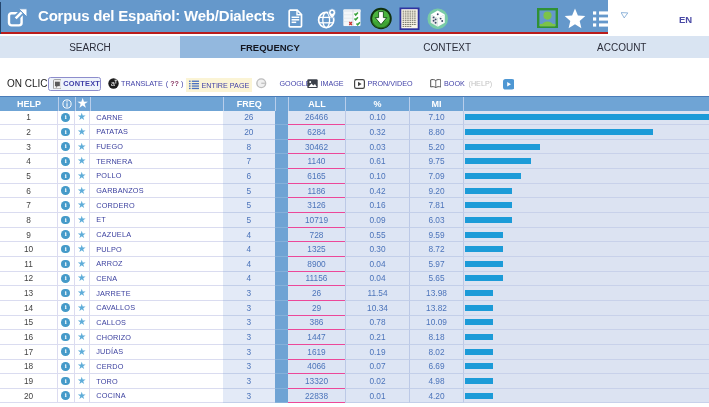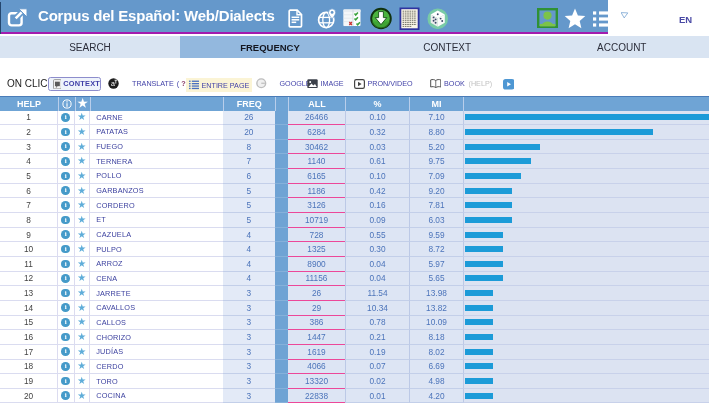--- a/index.html
+++ b/index.html
@@ -1,17 +1,17 @@
 <!DOCTYPE html>
 <html><head><meta charset="utf-8"><style>
 *{margin:0;padding:0;box-sizing:border-box}
 html,body{width:709px;height:407px;overflow:hidden;background:#fff;
 font-family:"Liberation Sans",sans-serif;position:relative}
 .abs{position:absolute}
-#hdr{position:absolute;left:0;top:0;width:608px;height:34px;background:#6598cb;border-bottom:2px solid #a21caf}
+#hdr{position:absolute;left:0;top:0;width:608px;height:34px;background:#6598cb;border-bottom:2px solid #b91c1c}
 #hdr .title{position:absolute;left:38px;top:8.4px;color:#fff;font-size:15px;font-weight:bold;letter-spacing:-0.2px;line-height:1}
 #tabs{position:absolute;left:0;top:36px;width:709px;height:22px}
 .tab{position:absolute;top:0;height:22px;background:#d9e4f2;color:#2b2d3a;font-size:10px;
 display:flex;align-items:center;justify-content:center}
 .tab.on{background:#93b8de;color:#14161f;font-weight:bold;font-size:9.5px}
 #tb{position:absolute;left:0;top:70px;width:709px;height:26px;font-size:7.2px;color:#4343a8}
 .tbi{position:absolute;display:flex;align-items:center;white-space:nowrap}
 #tbl{position:absolute;left:0;top:96px;width:709px;height:311px;font-size:8.3px}
 .hrow{position:absolute;left:0;top:0;width:709px;height:14.5px;background:#6fa4d5;color:#fff;font-weight:bold;font-size:9px;border-top:1px solid #4a7cb8}
 .row{position:absolute;left:0;width:709px;height:14.65px}
@@ -157,21 +157,21 @@
 <polygon points="3,7.2 3,9 4.8,7.2" fill="#5a5a5a"></polygon>
 </svg>
 <span style="margin-left:2px;font-weight:bold;color:#4040a8;font-size:7.4px;letter-spacing:0.2px">CONTEXT</span>
     </div>
 <div class="tbi" style="left:108px;top:8.5px;height:10px">
 <svg width="11" height="11" viewBox="0 0 11 11">
         <circle cx="5.5" cy="5.5" r="5.2" fill="#1d1d1d"></circle>
 <text x="3" y="8" font-size="7" fill="#fff" font-family="Liberation Sans,sans-serif">a</text>
 <path d="M6.5,2.2 l2.6,0 m-1.3,0 l0,3.4" stroke="#fff" stroke-width="0.8"></path>
       </svg>
-<span style="margin-left:13px">TRANSLATE</span>
+<span style="margin-left:2px">TRANSLATE</span>
       <span style="margin-left:3px">(&nbsp;<b style="color:#8a3a66">??</b>&nbsp;)</span>
     </div>
 <div class="tbi" style="left:185.5px;top:8px;height:14px;background:#fbf4d5;padding:0 3px">
 <svg width="10.5" height="10" viewBox="0 0 10.5 10">
         <g fill="#4a6fc0">
 <rect x="0" y="0.6" width="1.6" height="1.3"></rect>
           <rect x="2.8" y="0.6" width="7.7" height="1.3"></rect>
 <rect x="0" y="3" width="1.6" height="1.3"></rect>
           <rect x="2.8" y="3" width="7.7" height="1.3"></rect>
 <rect x="0" y="5.4" width="1.6" height="1.3"></rect>

